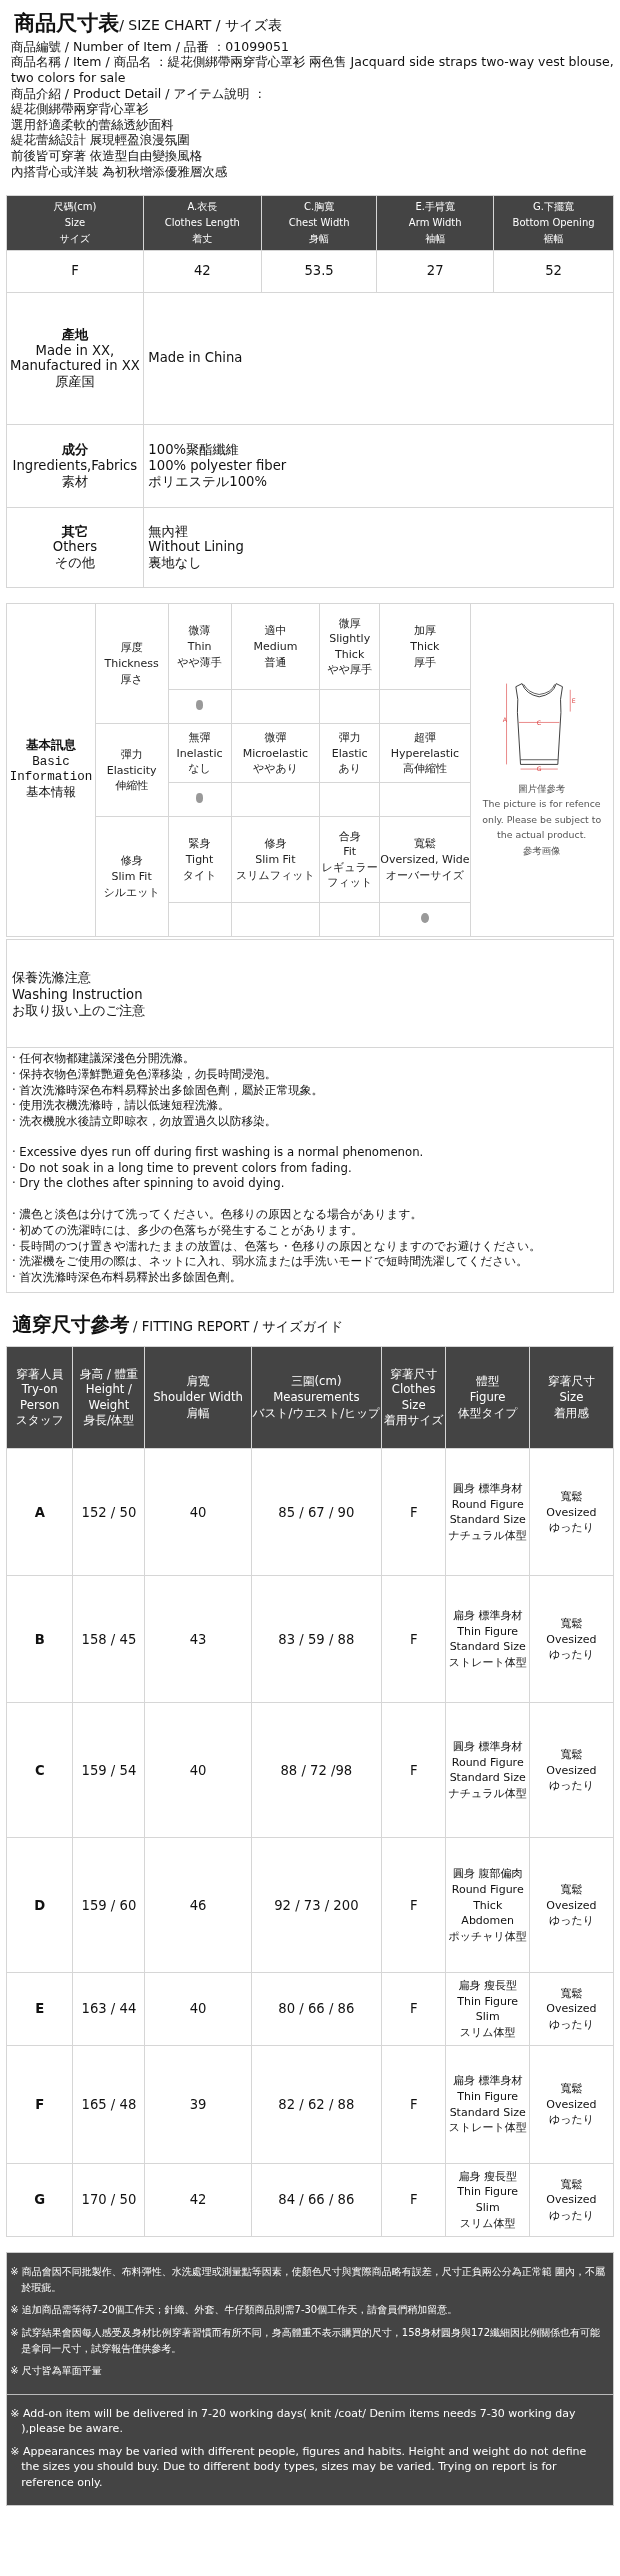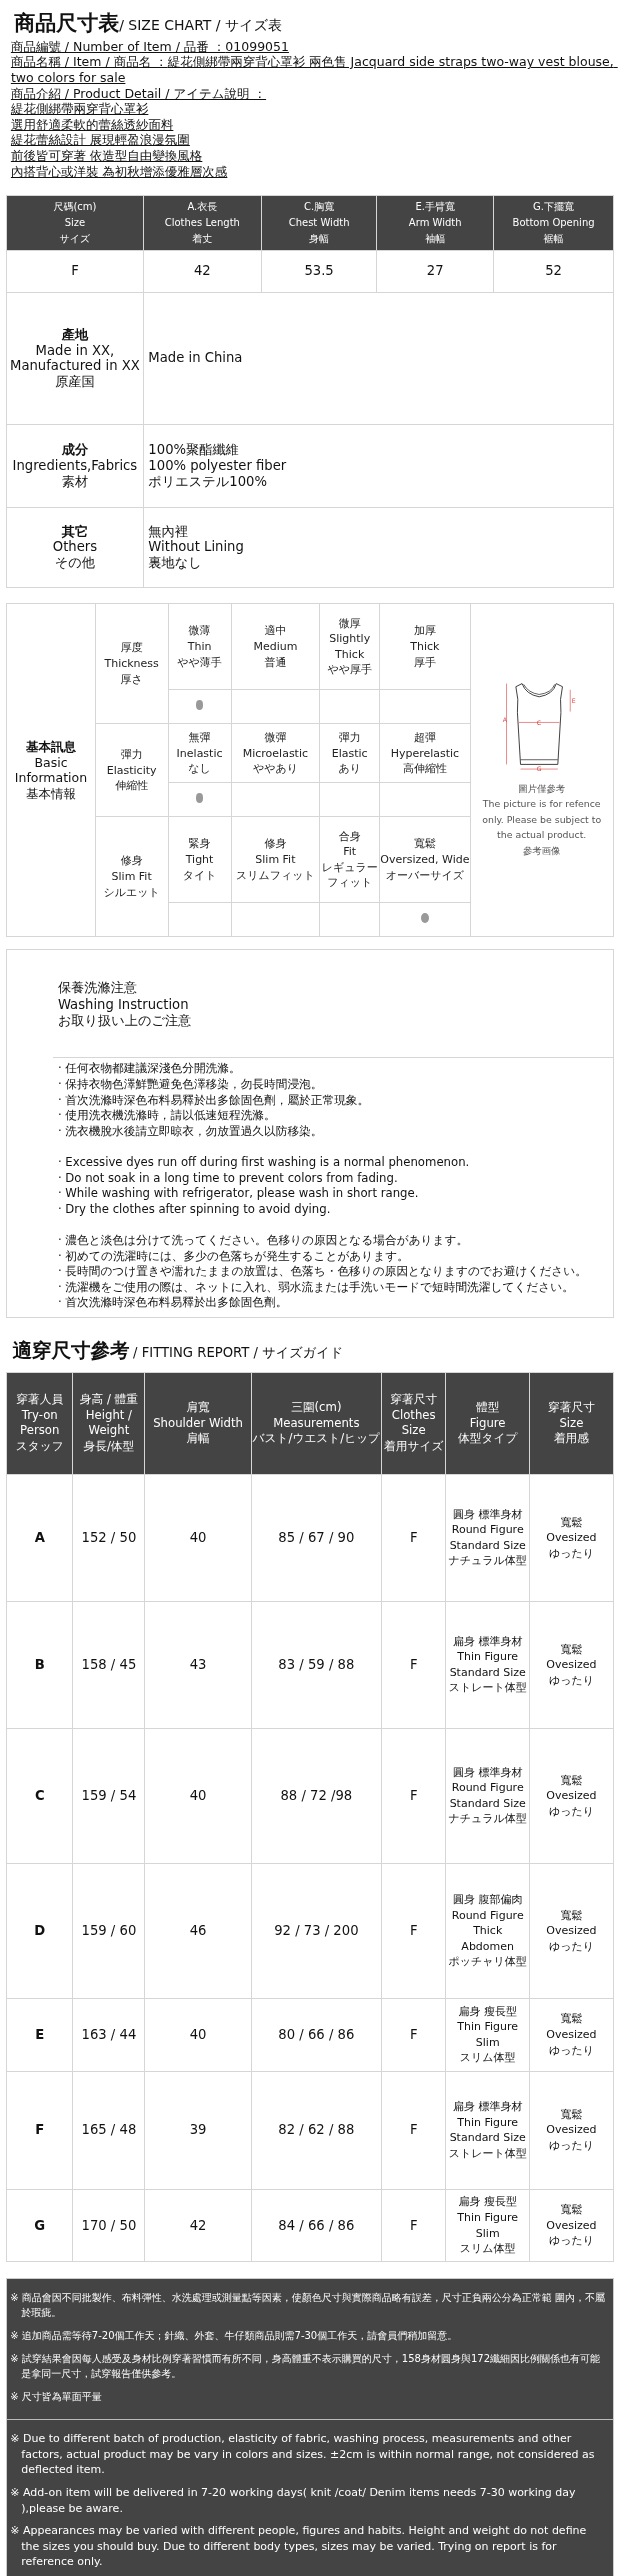--- a/index.html
+++ b/index.html
@@ -1,35 +1,35 @@
 <!DOCTYPE html>
 <html style="font-size:12.5px"><head>
 <meta charset="utf-8">
 <style>
   * { box-sizing: border-box; margin: 0; padding: 0; }
   body { width: 620px; background: #fff; color: #111; font-family: "DejaVu Sans", "Liberation Sans", sans-serif; font-size: 11.7px; line-height: 1.4; }
   .wrap { padding: 0 6.2px; }
   .title-row { padding-top: 9.4px; margin-left: 8px; }
   .big-title { font-size: 21px; font-weight: bold; }
   .title-sub { font-size: 14px; font-weight: normal; }
-  .info { margin-left: 4.7px; font-size: 12.5px; line-height: 15.6px; text-decoration: underline; }
+  .info { margin-left: 4.7px; font-size: 12.5px; line-height: 15.6px; }
   .info .line { white-space: pre-wrap; }
   table { border-collapse: collapse; width: 100%; table-layout: fixed; }
   .tbl td, .tbl th { border: 0.8px solid #d6d6d6; text-align: center; vertical-align: middle; }
   .dark th { background: #444; color: #fff; font-weight: normal; font-size: 10px; line-height: 15.6px; }
   .size-tbl { margin-top: 15.6px; }
   .size-tbl th { height: 55px; }
   .size-tbl td { height: 42px; font-size: 13.2px; }
   .meta-label { font-size: 11.7px; line-height: 15.6px; padding: 3.1px 1.6px; }
   .meta-label b { font-weight: bold; margin-top: 25px; }
   .meta-val { text-align: left !important; padding-left: 4.7px; font-size: 12.5px; line-height: 15.6px; }
   .basic { margin-top: 15.6px; }
   .basic td { font-size: 11px; line-height: 15.6px; color: #222; }
   .dot { display: inline-block; width: 7.8px; height: 10px; border-radius: 50%; background: #999; }
-  .wash { margin-top: 12px; border: 0.8px solid #d6d6d6; padding-left: 46px; }
+  .wash { margin-top: 2px; border: 0.8px solid #d6d6d6; }
   .wash-head { padding: 30px 6.2px 27px 4.7px; font-size: 13.2px; line-height: 16.4px; border-bottom: 0.8px solid #d6d6d6; }
   .wash-body { padding: 3.9px 0 6.2px 4.7px; font-size: 11.7px; line-height: 15.6px; }
   .wash-body .gap { height: 15.6px; }
   .fit-title { margin: 18.7px 0 7.8px 6.2px; }
   .fit-tbl th { height: 102px; font-size: 11.7px; line-height: 15.6px; }
   .fit-tbl td { font-size: 13.2px; line-height: 15.6px; }
   .fit-tbl td.small { font-size: 11px; line-height: 15.6px; padding: 4.7px 1.6px; }
   .fit-tbl td.bold { font-weight: bold; }
   .notes { margin-top: 15.6px; background: #444; color: #fff; border: 0.8px solid #ccc; font-size: 10px; line-height: 15.6px; }
   .notes .blk { padding: 7.8px 7.8px 7.8px 3.1px; border-bottom: 0.8px solid #bbb; }
@@ -140,21 +140,21 @@
         <col style="width:14.6%">
         <col style="width:12%">
         <col style="width:10.4%">
         <col style="width:14.6%">
         <col style="width:9.9%">
         <col style="width:14.9%">
         <col style="width:23.6%">
       </colgroup>
     <tbody>
         <tr>
-      <td rowspan="6" style="font-size:12.5px;color:#111;">
+      <td rowspan="6" style="font-size:12.5px;color:#111;font-family:Liberation Mono, monospace;">
             <div style="font-weight:bold">基本訊息</div>
             <div>Basic Information</div>
             <div>基本情報</div>
           </td>
       <td rowspan="2">
             <div>厚度</div>
             <div>Thickness</div>
             <div>厚さ</div>
           </td>
       <td style="height:86px">
@@ -281,21 +281,20 @@
       </div>
     <div class="wash-body">
       <div>· <span>任何衣物都建議深淺色分開洗滌。</span></div>
       <div>· <span>保持衣物色澤鮮艷避免色澤移染，勿長時間浸泡。</span></div>
       <div>· <span>首次洗滌時深色布料易釋於出多餘固色劑，屬於正常現象。</span></div>
       <div>· <span>使用洗衣機洗滌時，請以低速短程洗滌。</span></div>
       <div>· <span>洗衣機脫水後請立即晾衣，勿放置過久以防移染。</span></div>
       <div class="gap"></div>
       <div>· <span>Excessive dyes run off during first washing is a normal phenomenon.</span></div>
       <div>· <span>Do not soak in a long time to prevent colors from fading.</span></div>
-      <div>· <span>While washing with refrigerator, please wash in short range.</span></div>
       <div>· <span>Dry the clothes after spinning to avoid dying.</span></div>
       <div class="gap"></div>
       <div>· <span>濃色と淡色は分けて洗ってください。色移りの原因となる場合があります。</span></div>
       <div>· <span>初めての洗濯時には、多少の色落ちが発生することがあります。</span></div>
       <div>· <span>長時間のつけ置きや濡れたままの放置は、色落ち・色移りの原因となりますのでお避けください。</span></div>
       <div>· <span>洗濯機をご使用の際は、ネットに入れ、弱水流または手洗いモードで短時間洗濯してください。</span></div>
       <div>· <span>首次洗滌時深色布料易釋於出多餘固色劑。</span></div>
     </div>
   </div>
 
@@ -471,21 +470,20 @@
     </table>
 
   <div class="notes">
     <div class="blk">
       <p>※ 商品會因不同批製作、布料彈性、水洗處理或測量點等因素，使顏色尺寸與實際商品略有誤差，尺寸正負兩公分為正常範 圍內，不屬於瑕疵。</p>
       <p>※ 追加商品需等待7-20個工作天；針織、外套、牛仔類商品則需7-30個工作天，請會員們稍加留意。</p>
       <p>※ 試穿結果會因每人感受及身材比例穿著習慣而有所不同，身高體重不表示購買的尺寸，158身材圓身與172纖細因比例關係也有可能是拿同一尺寸，試穿報告僅供參考。</p>
       <p>※ 尺寸皆為單面平量</p>
     </div>
     <div class="blk en">
-      <p>※ Due to different batch of production, elasticity of fabric, washing process, measurements and other factors, actual product may be vary in colors and sizes. ±2cm is within normal range, not considered as deflected item.</p>
       <p>※ Add-on item will be delivered in 7-20 working days( knit /coat/ Denim items needs 7-30 working day ),please be aware.</p>
       <p>※ Appearances may be varied with different people, figures and habits. Height and weight do not define the sizes you should buy. Due to different body types, sizes may be varied. Trying on report is for reference only.</p>
 
     </div>
 
   </div>
 </div>
 
 
 </body></html>

